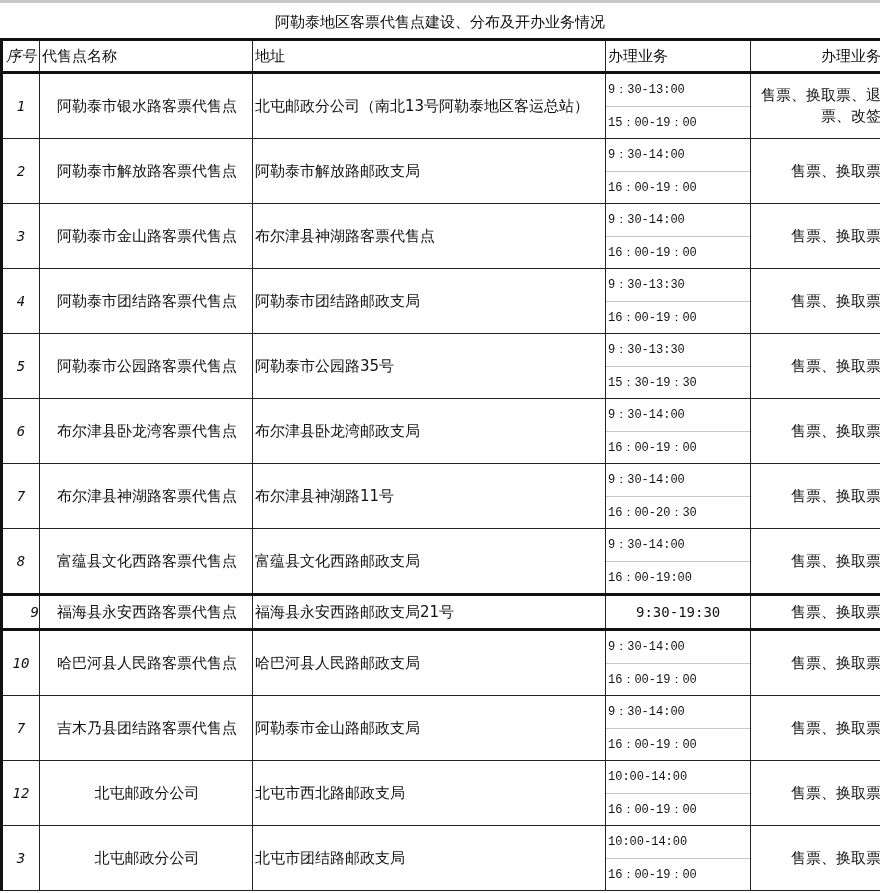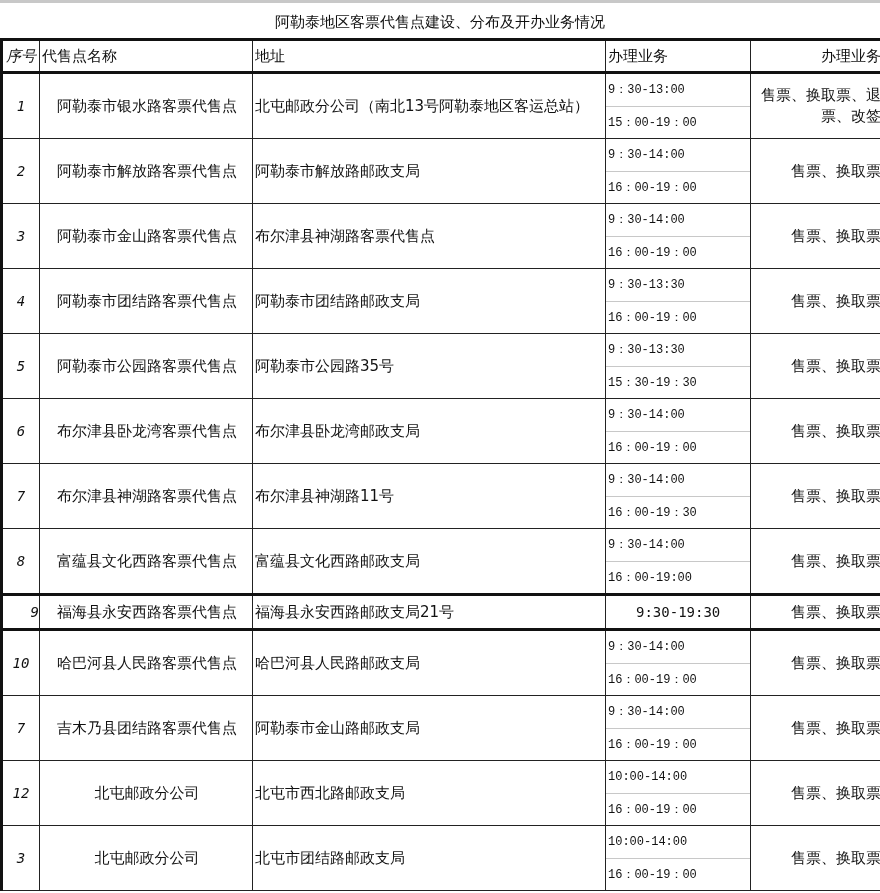--- a/index.html
+++ b/index.html
@@ -148,21 +148,21 @@
     <td class="c-svc"><span>售票、换取票</span></td>
   </tr>
 
   <tr class="row">
     <td class="c-idx"><span>7</span></td>
     <td class="c-name"><span>布尔津县神湖路客票代售点</span></td>
     <td class="c-addr"><span>布尔津县神湖路11号</span></td>
     <td class="c-hours">
       <div class="hours">
         <div class="h">9：30-14:00</div>
-        <div class="h">16：00-19：30</div>
+        <div class="h">16：00-20：30</div>
       </div>
     </td>
     <td class="c-svc"><span>售票、换取票</span></td>
   </tr>
 
   <tr class="row">
     <td class="c-idx"><span>8</span></td>
     <td class="c-name"><span>富蕴县文化西路客票代售点</span></td>
     <td class="c-addr"><span>富蕴县文化西路邮政支局</span></td>
     <td class="c-hours">

